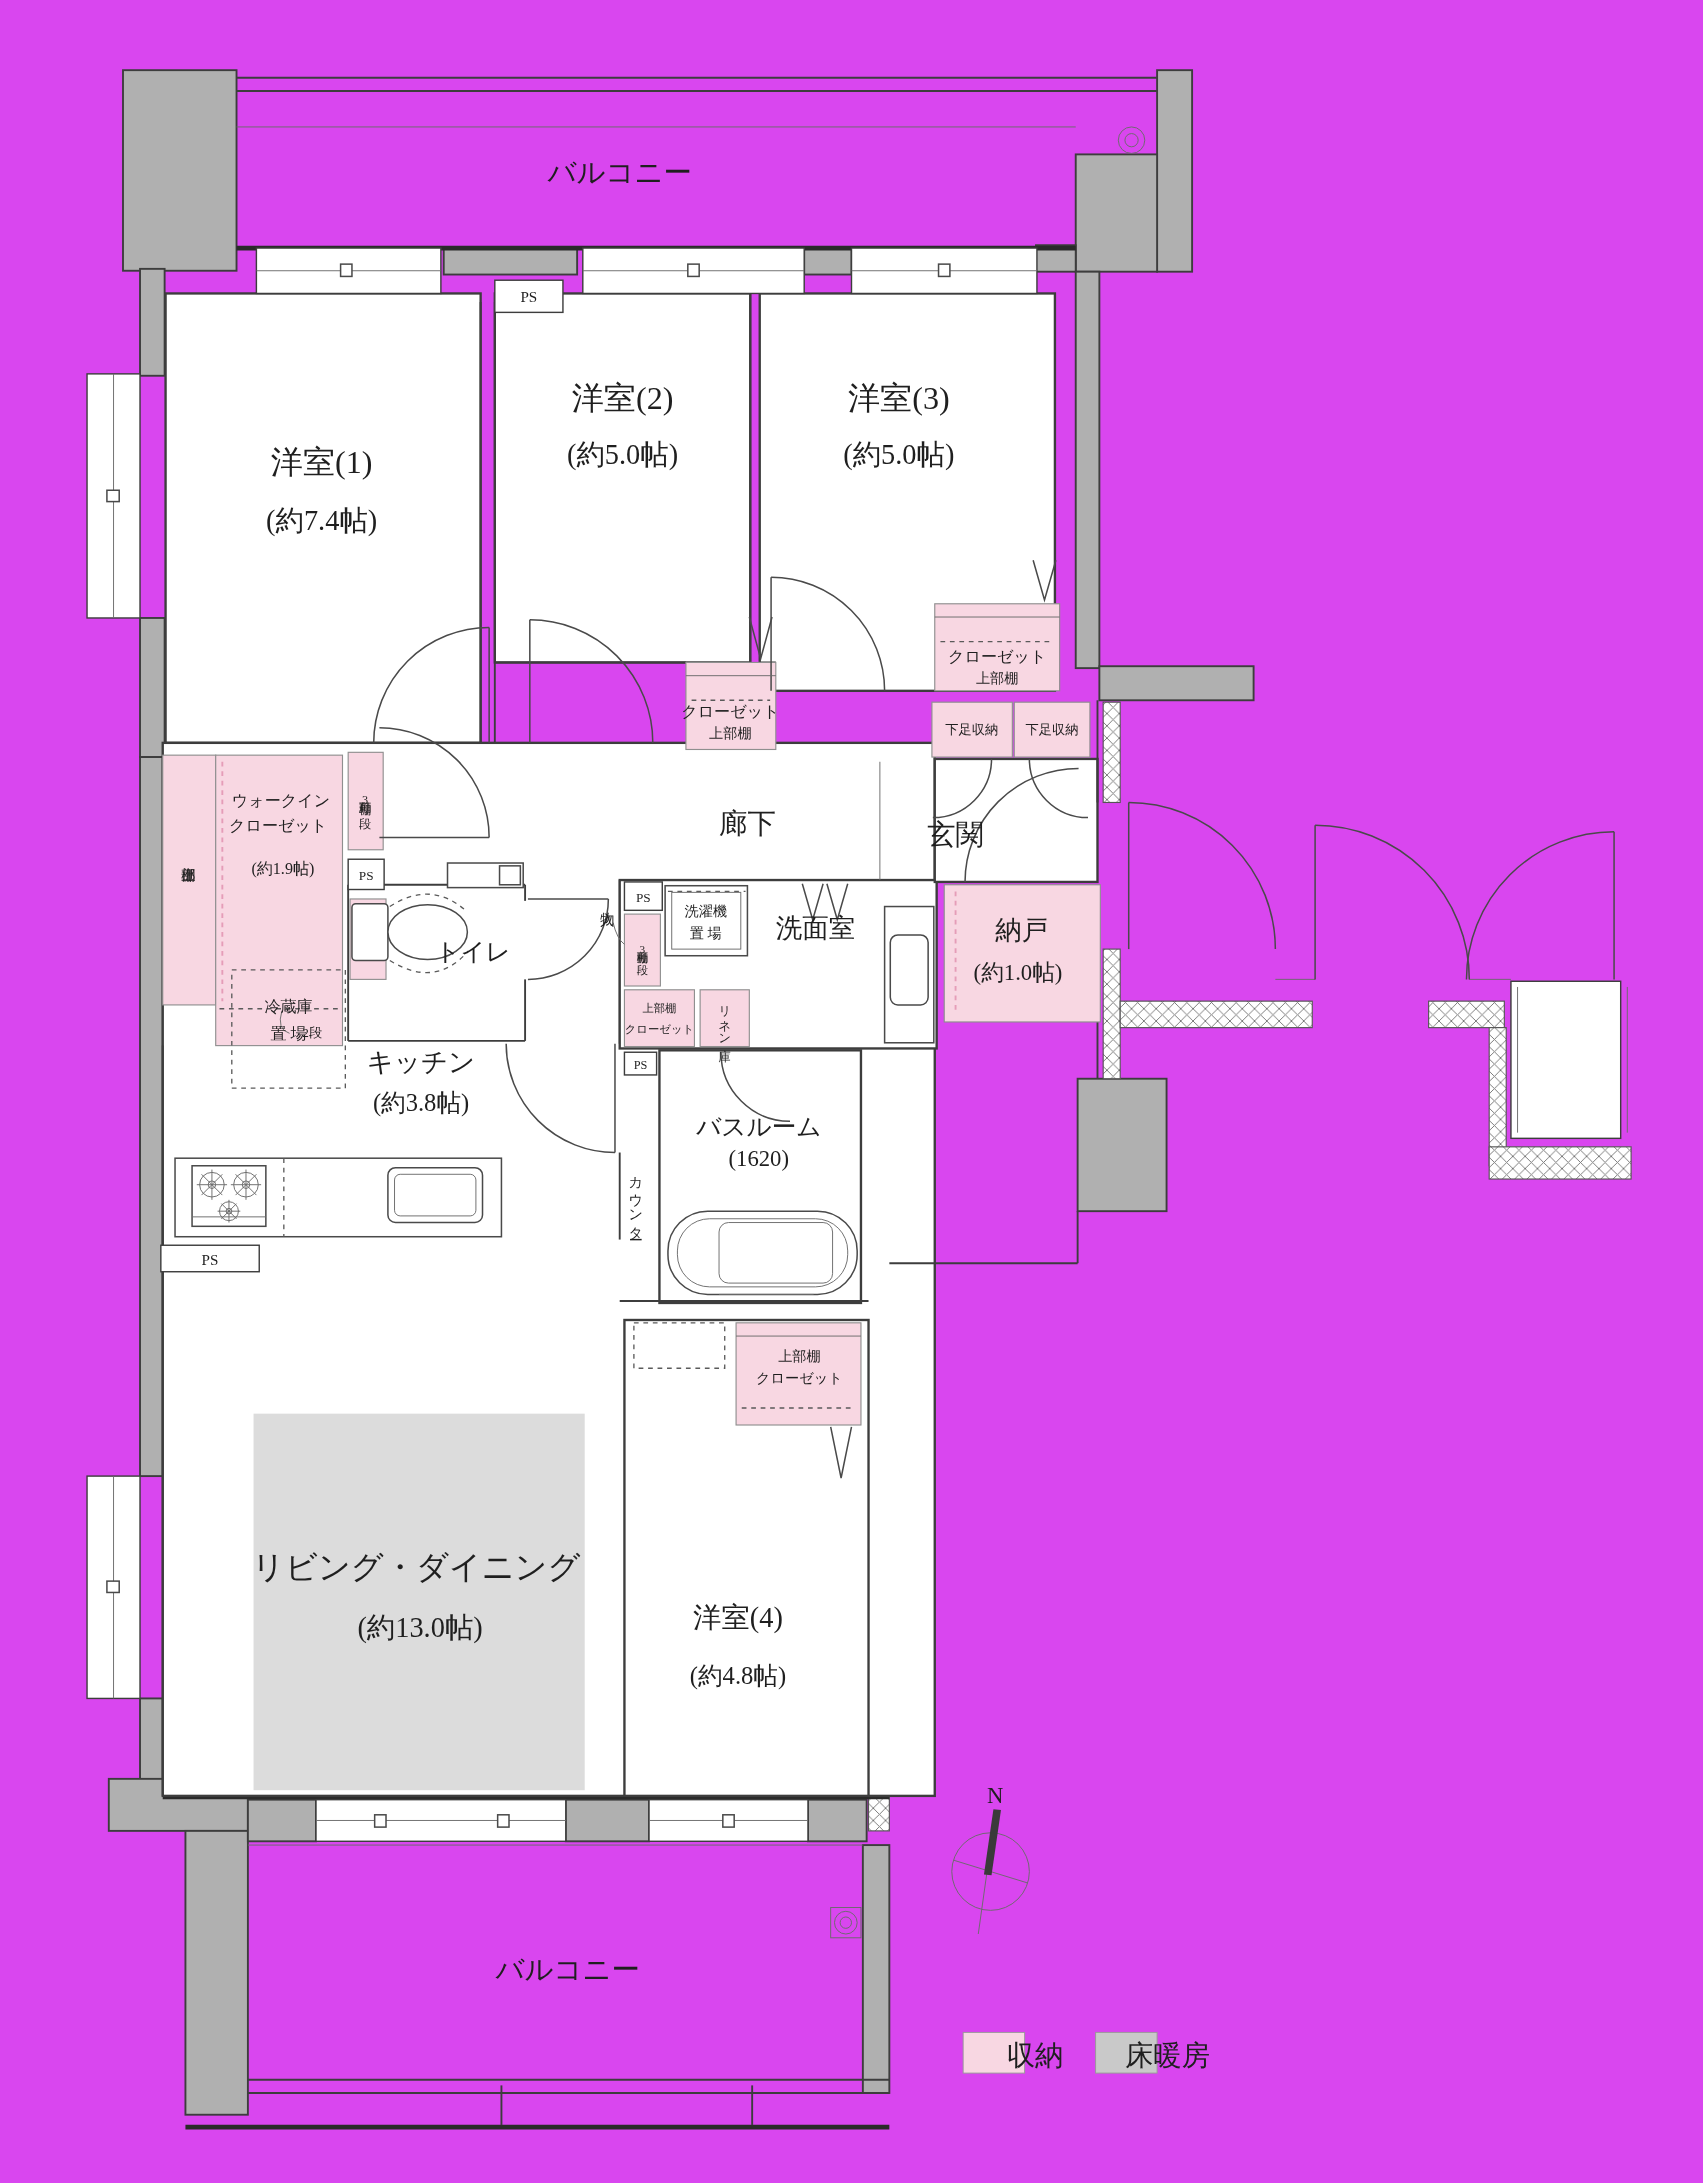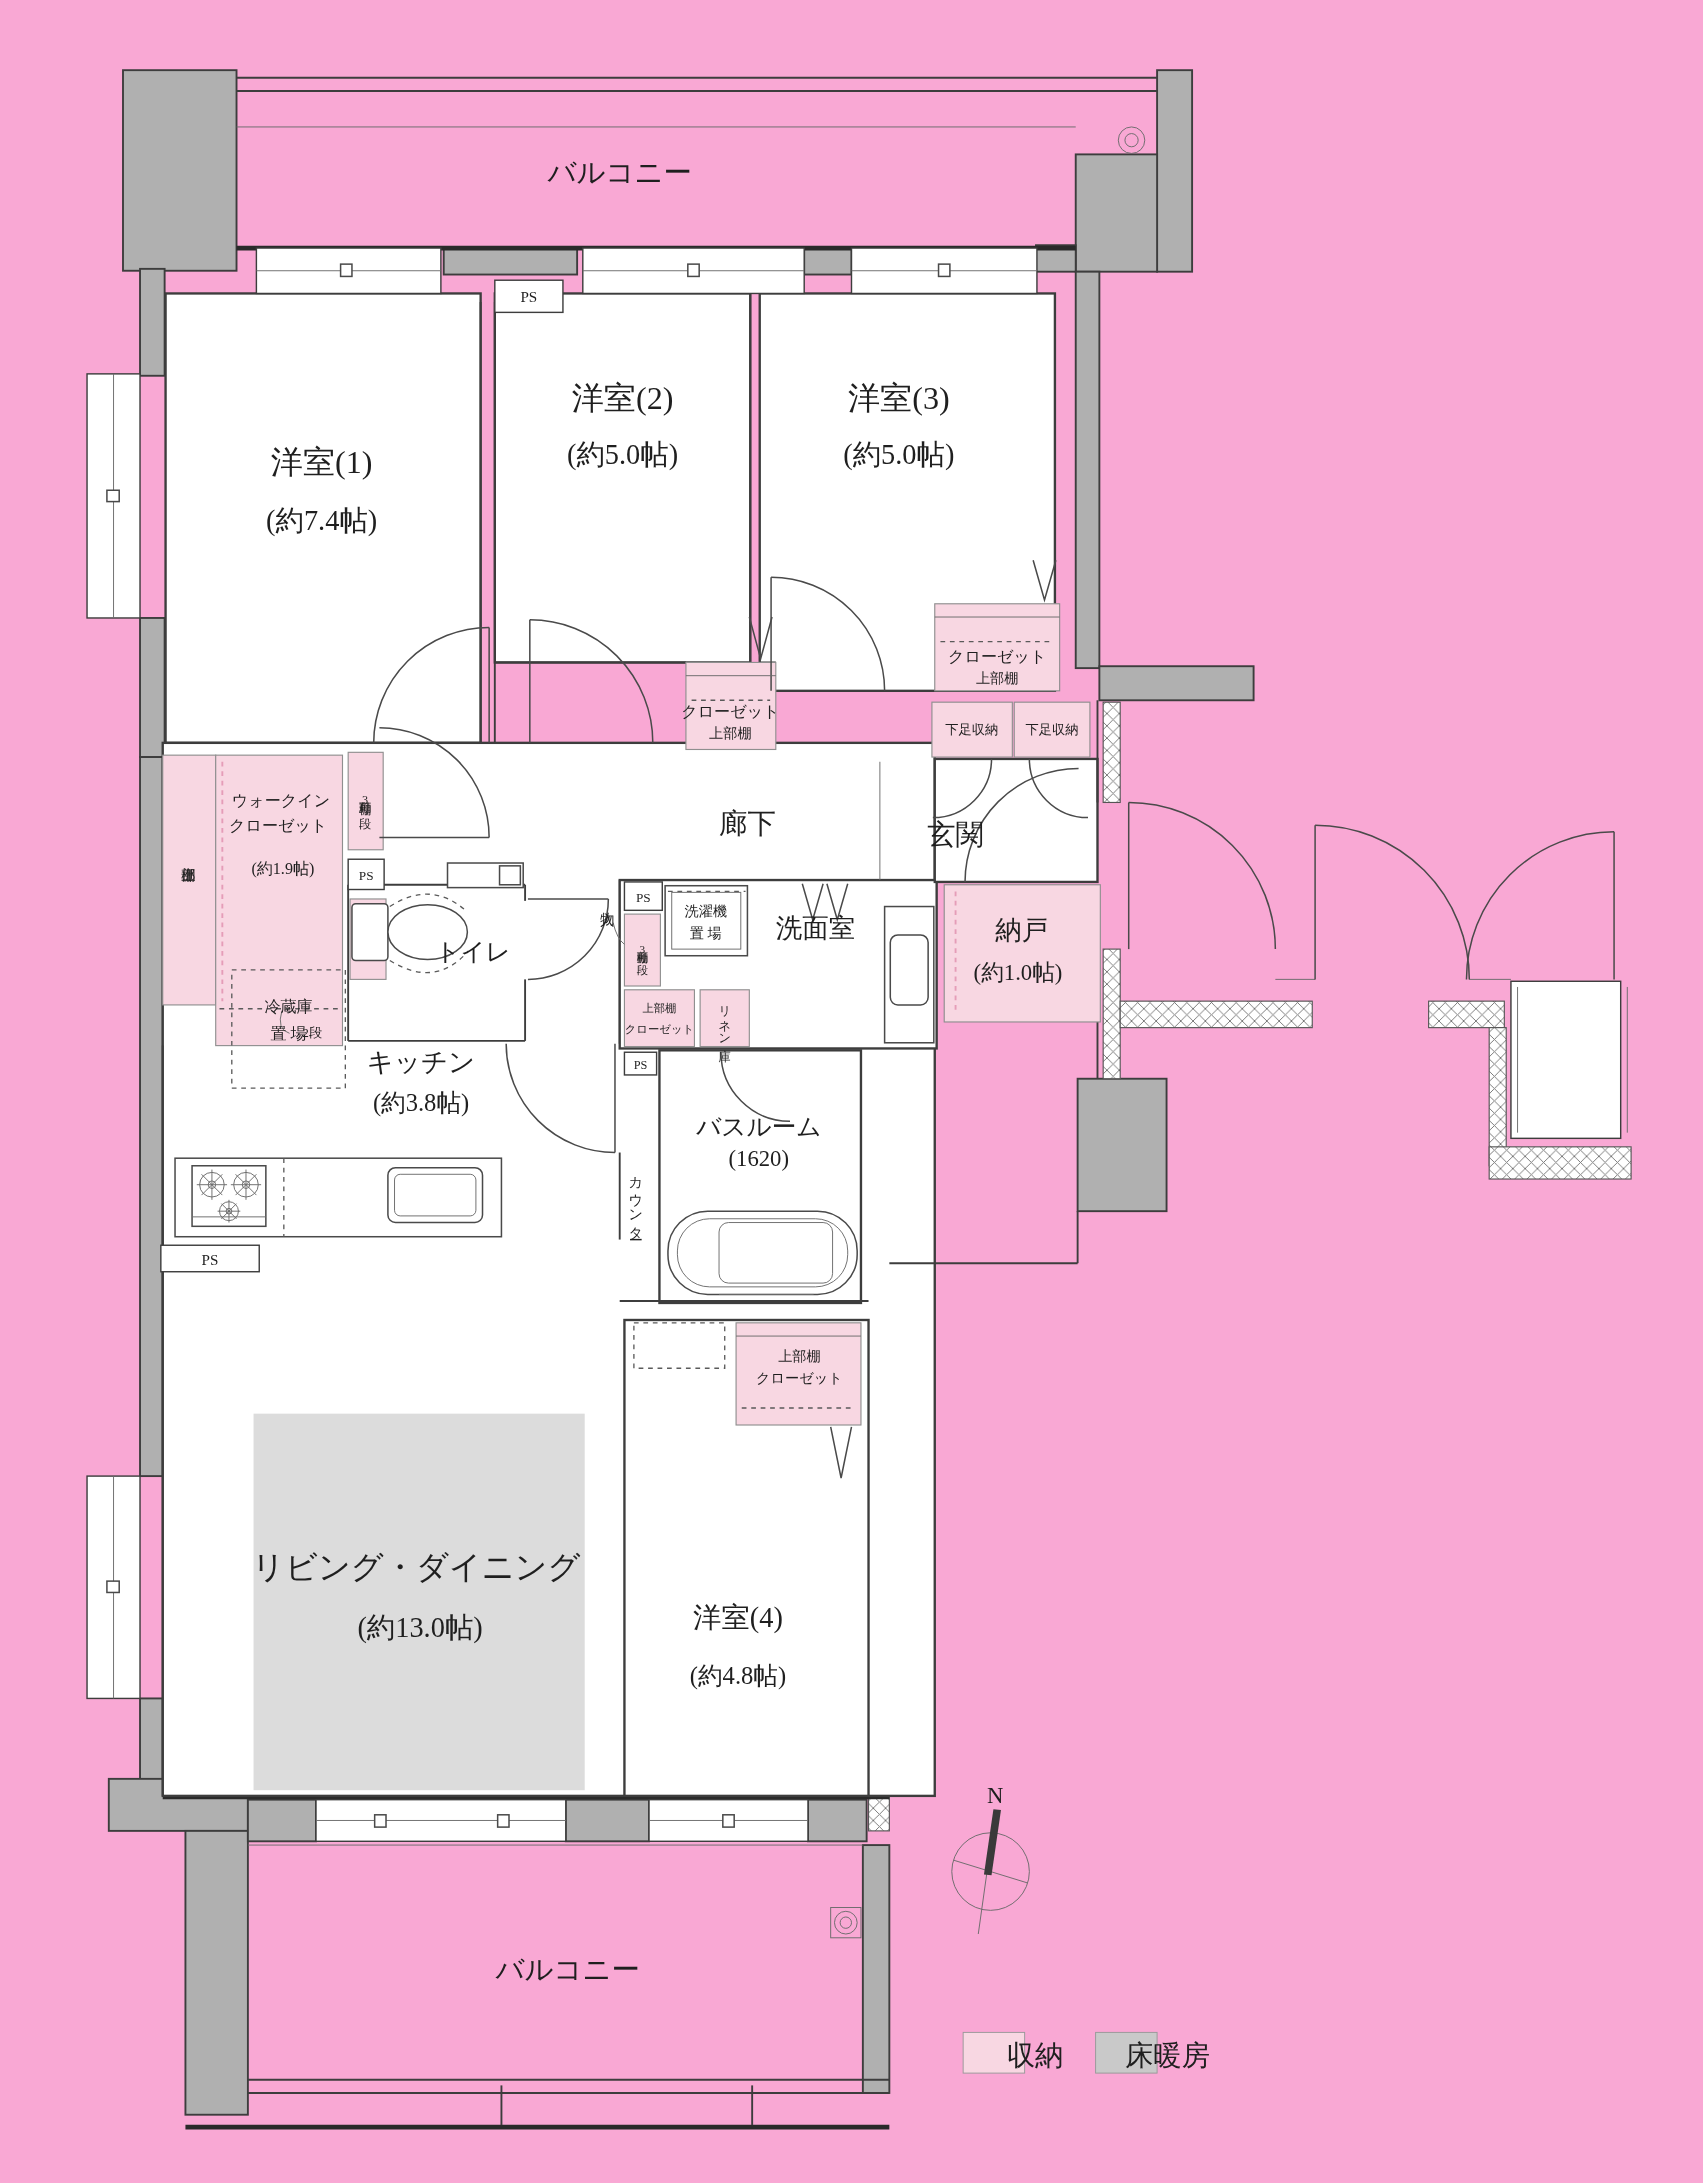--- a/index.html
+++ b/index.html
@@ -1,16 +1,16 @@
 <!DOCTYPE html>
 <html style="font-size:15px"><head>
 <meta charset="utf-8">
 <style>
   html,body{margin:0;padding:0;background:#ffffff;}
-  .page{width:1703px;height:2183px;position:relative;background:#f9a8d4;}
+  .page{width:1703px;height:2183px;position:relative;background:#d946ef;}
   svg{display:block;}
   text{font-family:"Liberation Serif","DejaVu Serif",serif;fill:#1f1f1f;text-anchor:middle;}
   .t34{font-size:34px;} .t30{font-size:30px;} .t28{font-size:28px;} .t26{font-size:26px;}
   .t24{font-size:24px;} .t22{font-size:22px;} .t20{font-size:20px;} .t17{font-size:17px;}
   .t16{font-size:16px;} .t15{font-size:15px;} .t14{font-size:14px;} .t13{font-size:13px;} .t12{font-size:12px;}
   .v{writing-mode:vertical-rl;text-orientation:upright;}
   .wall{fill:#b0b0b0;stroke:#3d3d3d;stroke-width:2;}
   .pink{fill:#f8d7e2;stroke:#8f8f8f;stroke-width:1.2;}
   .heat{fill:#dcdcdc;stroke:none;}
   .white{fill:#ffffff;stroke:#3d3d3d;stroke-width:1.5;}

